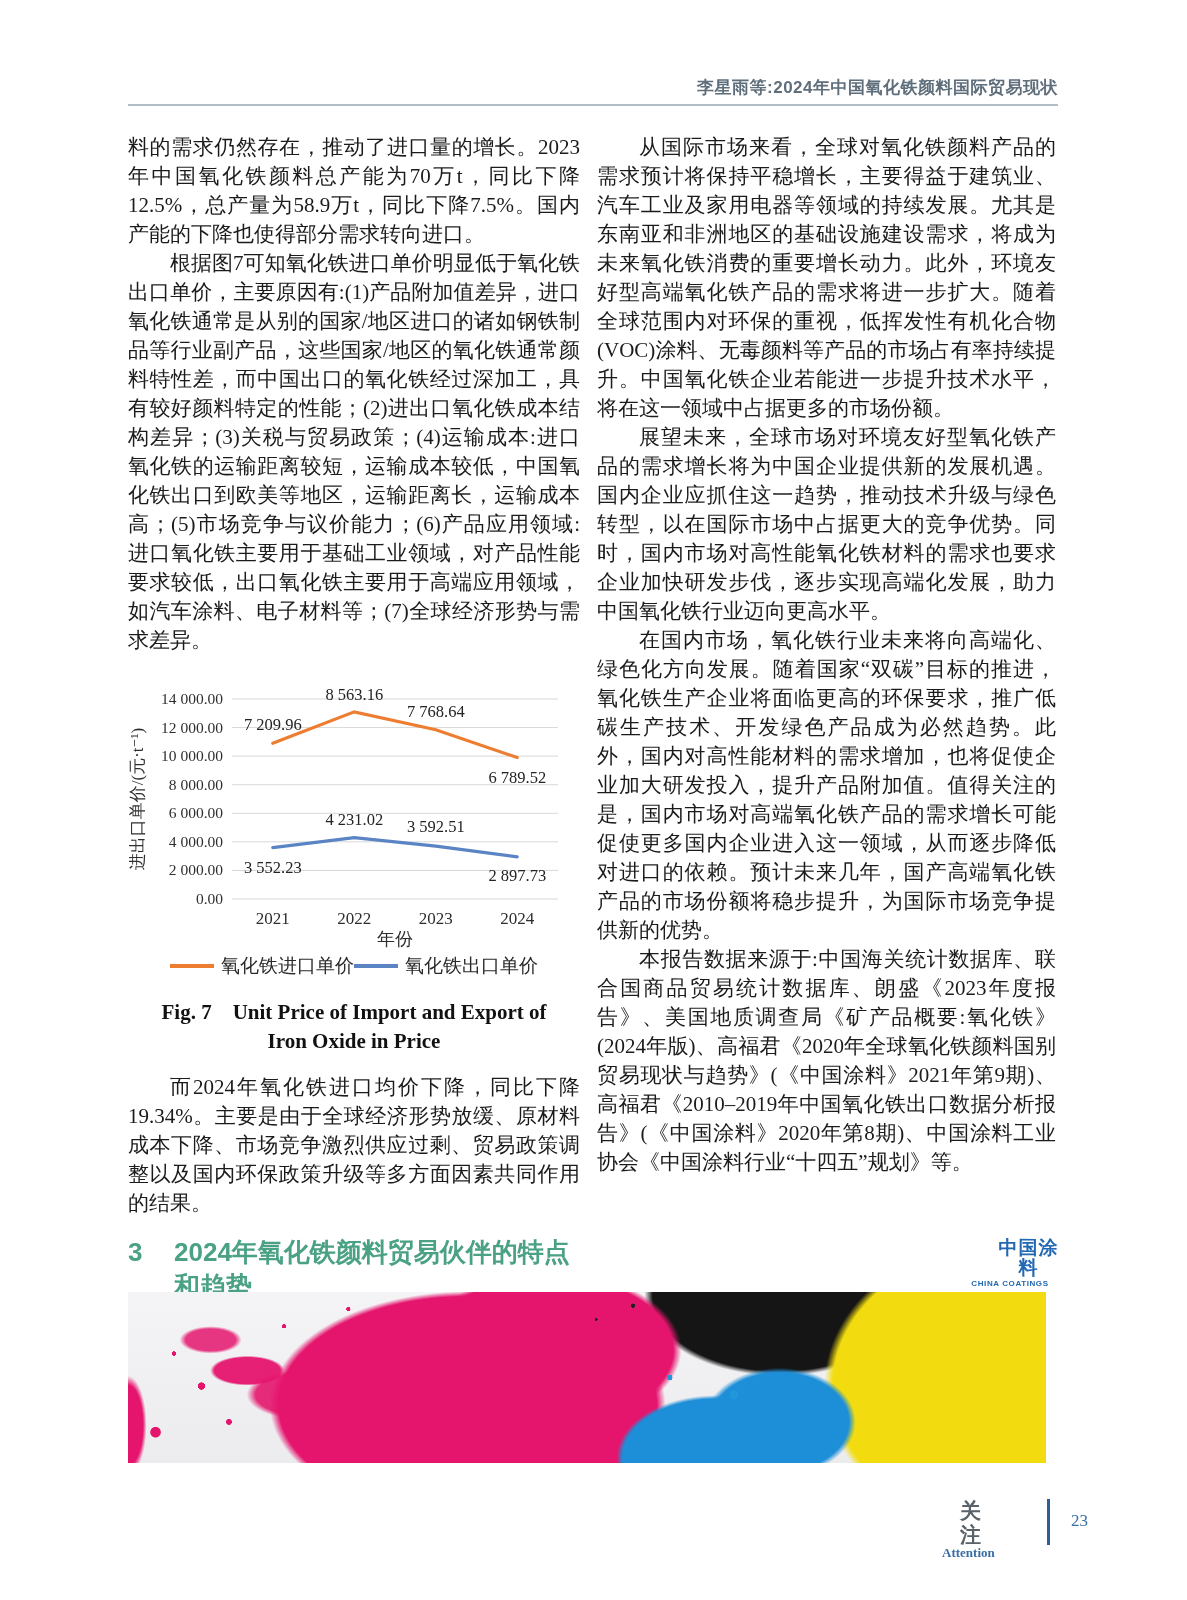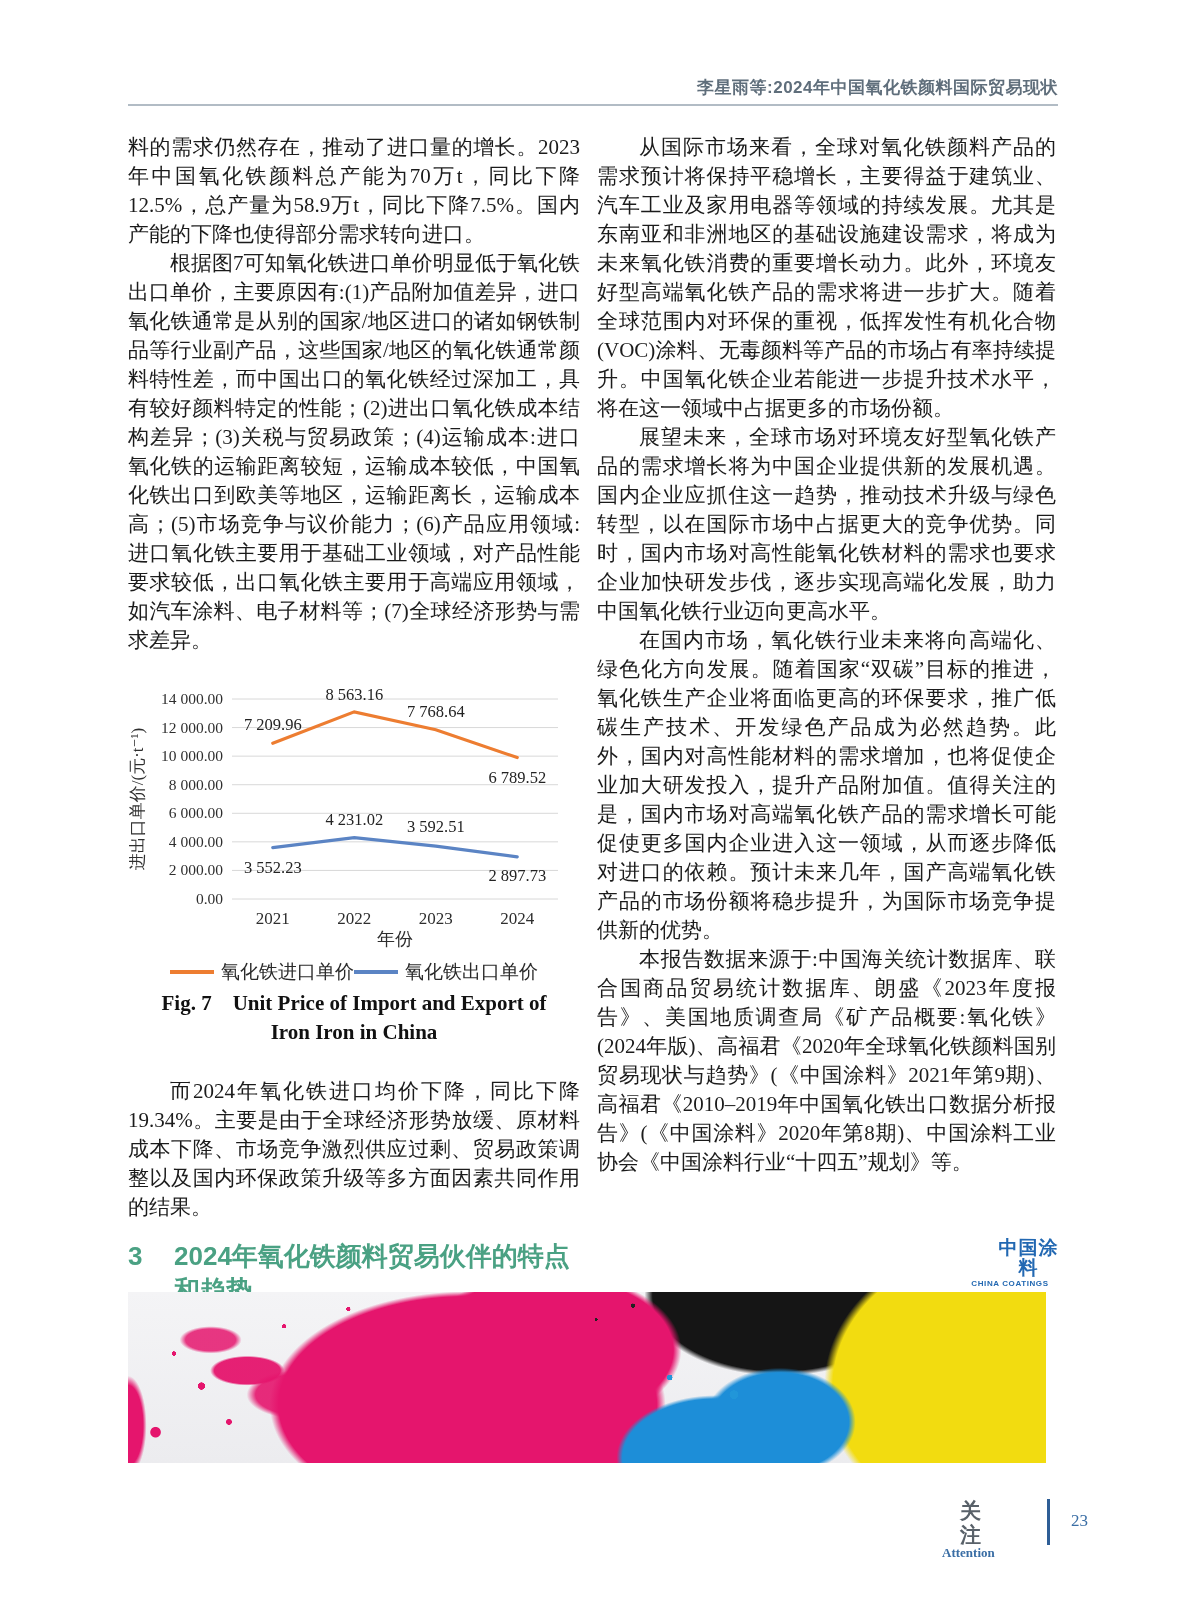--- a/index.html
+++ b/index.html
@@ -19,26 +19,26 @@
   .sources{margin-top:14px;}
   
   .figure{margin-top:22px;}
   .figure svg{display:block;}
   .tick{font-size:15.5px;fill:#2e2e2e;}
   .xtick{font-size:17px;fill:#2e2e2e;}
   .xlabel{font-size:18px;fill:#2e2e2e;}
   .ylabel{font-size:17px;fill:#2e2e2e;}
   .dlabel{font-size:16.5px;fill:#232323;}
   .legend{display:flex;justify-content:center;align-items:center;gap:0;
-        font-size:19px;margin-top:8px;color:#2a2a2a;}
+        font-size:19px;margin-top:2px;color:#2a2a2a;}
   .legend-item{display:flex;align-items:center;}
   .swatch{display:inline-block;width:44px;height:4px;margin-right:7px;}
   .cap-zh{text-align:center;font-family:"Liberation Sans","DejaVu Sans",sans-serif;
         font-weight:bold;font-size:21px;margin-top:12px;color:#111;}
-  .cap-en{text-align:center;font-weight:bold;font-size:21px;line-height:29px;margin-top:3px;color:#111;}
+  .cap-en{text-align:center;font-weight:bold;font-size:21px;line-height:29px;margin-top:18px;color:#111;}
   
   .section-heading{display:flex;margin-top:17px;margin-bottom:10px;
         font-family:"Liberation Sans","DejaVu Sans",sans-serif;font-weight:bold;
         font-size:26px;line-height:34px;text-align:left;}
   .section-num{width:46px;flex:none;}
   
   .logo{position:absolute;top:1238px;left:960px;width:100px;text-align:center;
         font-family:"Liberation Sans","DejaVu Sans",sans-serif;}
   .logo-zh{font-size:19px;font-weight:bold;letter-spacing:1px;line-height:20px;padding-left:37px;}
   .logo-en{font-size:8px;font-weight:bold;letter-spacing:.6px;margin-top:1px;}
@@ -129,25 +129,25 @@
           <span class="swatch" style="background: rgb(237, 125, 49);"></span>
           <span>氧化铁进口单价</span>
         </span>
         <span class="legend-item">
           <span class="swatch" style="background: rgb(91, 132, 196);"></span>
           <span>氧化铁出口单价</span>
         </span>
       </div>
       <div class="cap-en">
         <span>Fig. 7　Unit Price of Import and Export of</span><br>
-        <span>Iron Iron in China</span>
+        <span>Iron Oxide in Price</span>
       </div>
     </div>
 
-    <p class="indent" style="margin-top:30px">而2024年氧化铁进口均价下降，同比下降19.34%。主要是由于全球经济形势放缓、原材料成本下降、市场竞争激烈供应过剩、贸易政策调整以及国内环保政策升级等多方面因素共同作用的结果。</p>
+    <p class="indent" style="margin-top:17px">而2024年氧化铁进口均价下降，同比下降19.34%。主要是由于全球经济形势放缓、原材料成本下降、市场竞争激烈供应过剩、贸易政策调整以及国内环保政策升级等多方面因素共同作用的结果。</p>
 
     <div class="section-heading" style="color: rgb(74, 161, 131);">
       <span class="section-num">3</span>
       <span>2024年氧化铁颜料贸易伙伴的特点和趋势</span>
     </div>
 
     <p class="indent">2024年，中国氧化铁进出口贸易呈现出出口反弹</p>
   </div>
 
   <div class="col col-right">

